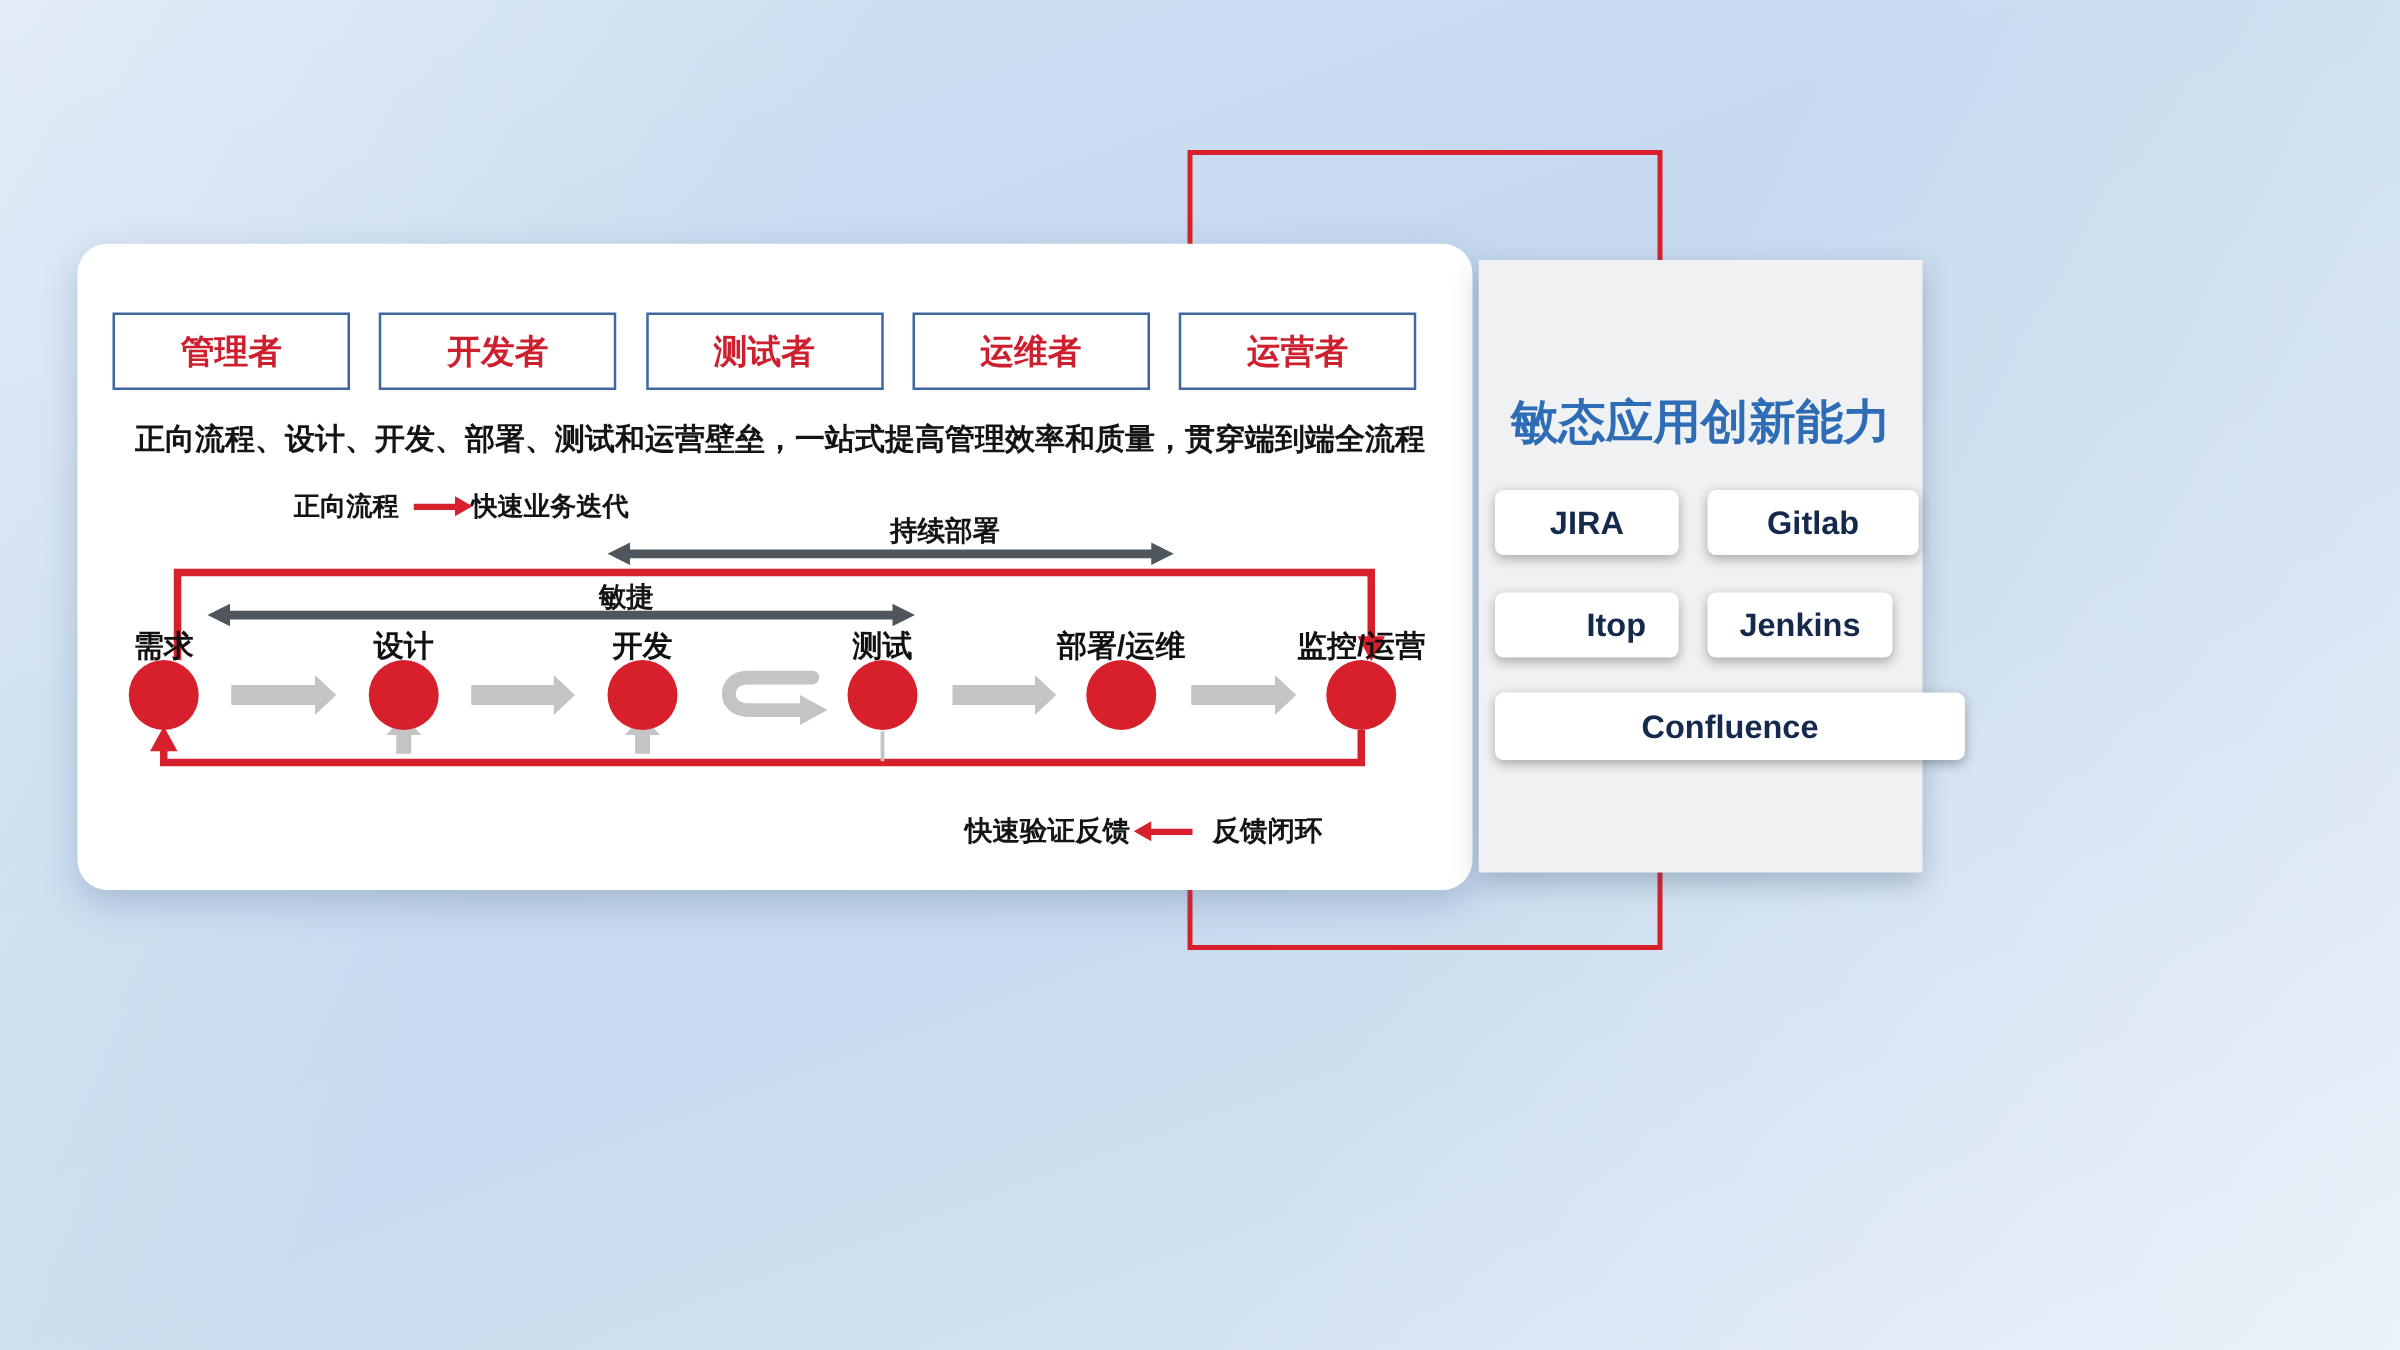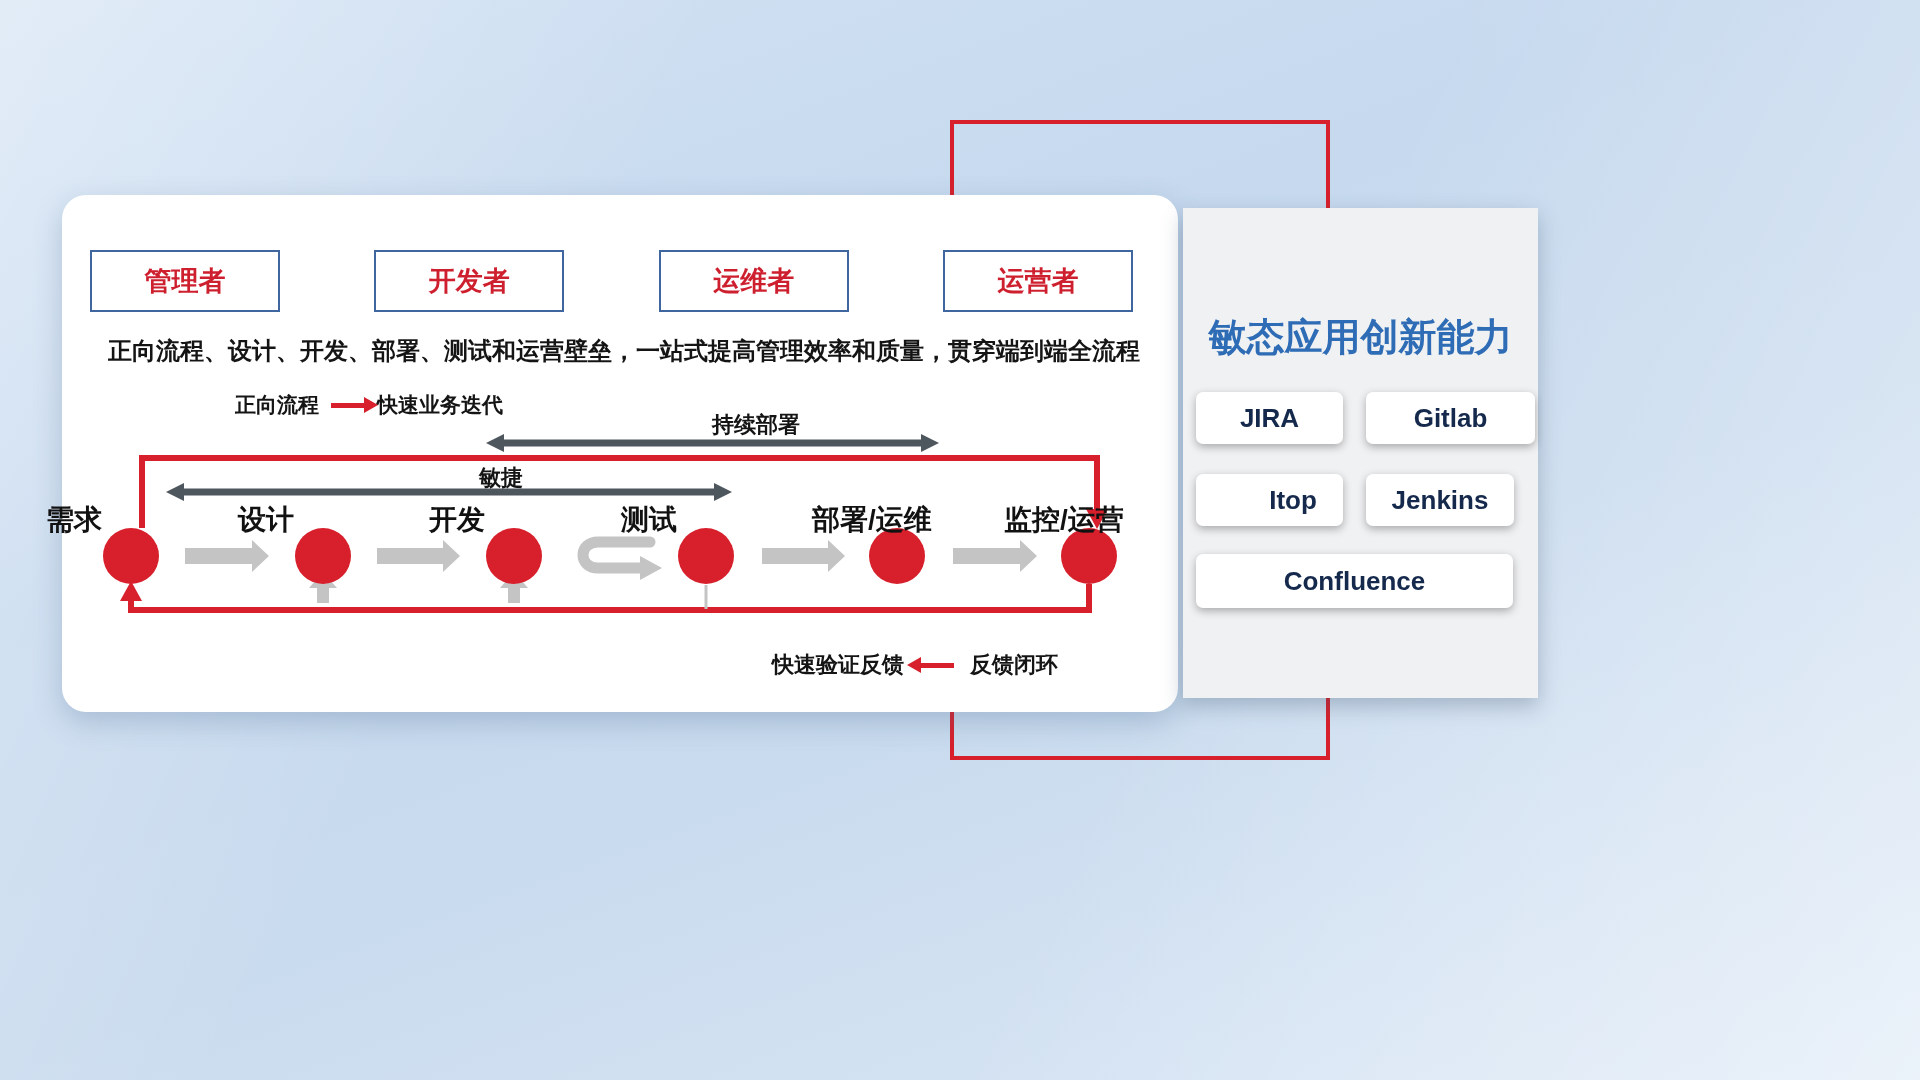--- a/index.html
+++ b/index.html
@@ -63,22 +63,22 @@
   .flow-svg { position:absolute; left:0; top:0; }
 
   .range-label {
     position:absolute; text-align:right;
     font-size:22px; font-weight:bold; color:#141414;
   }
   .cd-label    { left:538px; top:215px; width:200px; }
   .agile-label { left:341px; top:268px; width:120px; }
 
   .stage-label {
-    position:absolute; top:306px; width:170px; text-align:left;
-    font-size:28px; font-weight:bold; color:#111; white-space:nowrap;
+    position:absolute; top:306px; width:170px; text-align:center;
+    font-size:24px; font-weight:bold; color:#111; white-space:nowrap;
   }
 
   .legend-feedback {
     position:absolute; left:710px; top:455px;
     display:flex; align-items:center; gap:16px;
     font-size:22px; font-weight:bold; color:#141414;
   }
 
   
   .panel {
@@ -95,37 +95,40 @@
   .tool-btn {
     position:absolute; background:#ffffff; border-radius:7px;
     box-shadow:0 3px 9px rgba(0,0,0,.30);
     display:flex; align-items:center; justify-content:center;
     font-size:26px; font-weight:bold; color:#15294d;
   }
   .btn-jira       { left:13px;  top:184px; width:147px; height:52px; }
   .btn-gitlab     { left:183px; top:184px; width:169px; height:52px; }
   .btn-itop       { left:13px;  top:266px; width:147px; height:52px;padding-left:47px; }
   .btn-jenkins    { left:183px; top:266px; width:148px; height:52px; }
-  .btn-confluence { left:13px;  top:346px; width:317px; height:54px; }
+  .btn-confluence { left:13px;  top:346px; width:376px; height:54px; }
 </style>
 </head>
 <body>
 
 <div class="canvas">
 
   <div class="red-frame"></div>
 
   <div class="card">
 
     <div class="roles-row">
       <div class="role-box">
           <span>管理者</span>
         </div>
       <div class="role-box">
           <span>开发者</span>
+        </div>
+      <div class="role-box">
+          <span>测试者</span>
         </div>
       <div class="role-box">
           <span>运维者</span>
         </div>
       <div class="role-box">
           <span>运营者</span>
         </div>
     </div>
 
     <div class="subtitle">正向流程、设计、开发、部署、测试和运营壁垒，一站式提高管理效率和质量，贯穿端到端全流程</div>

